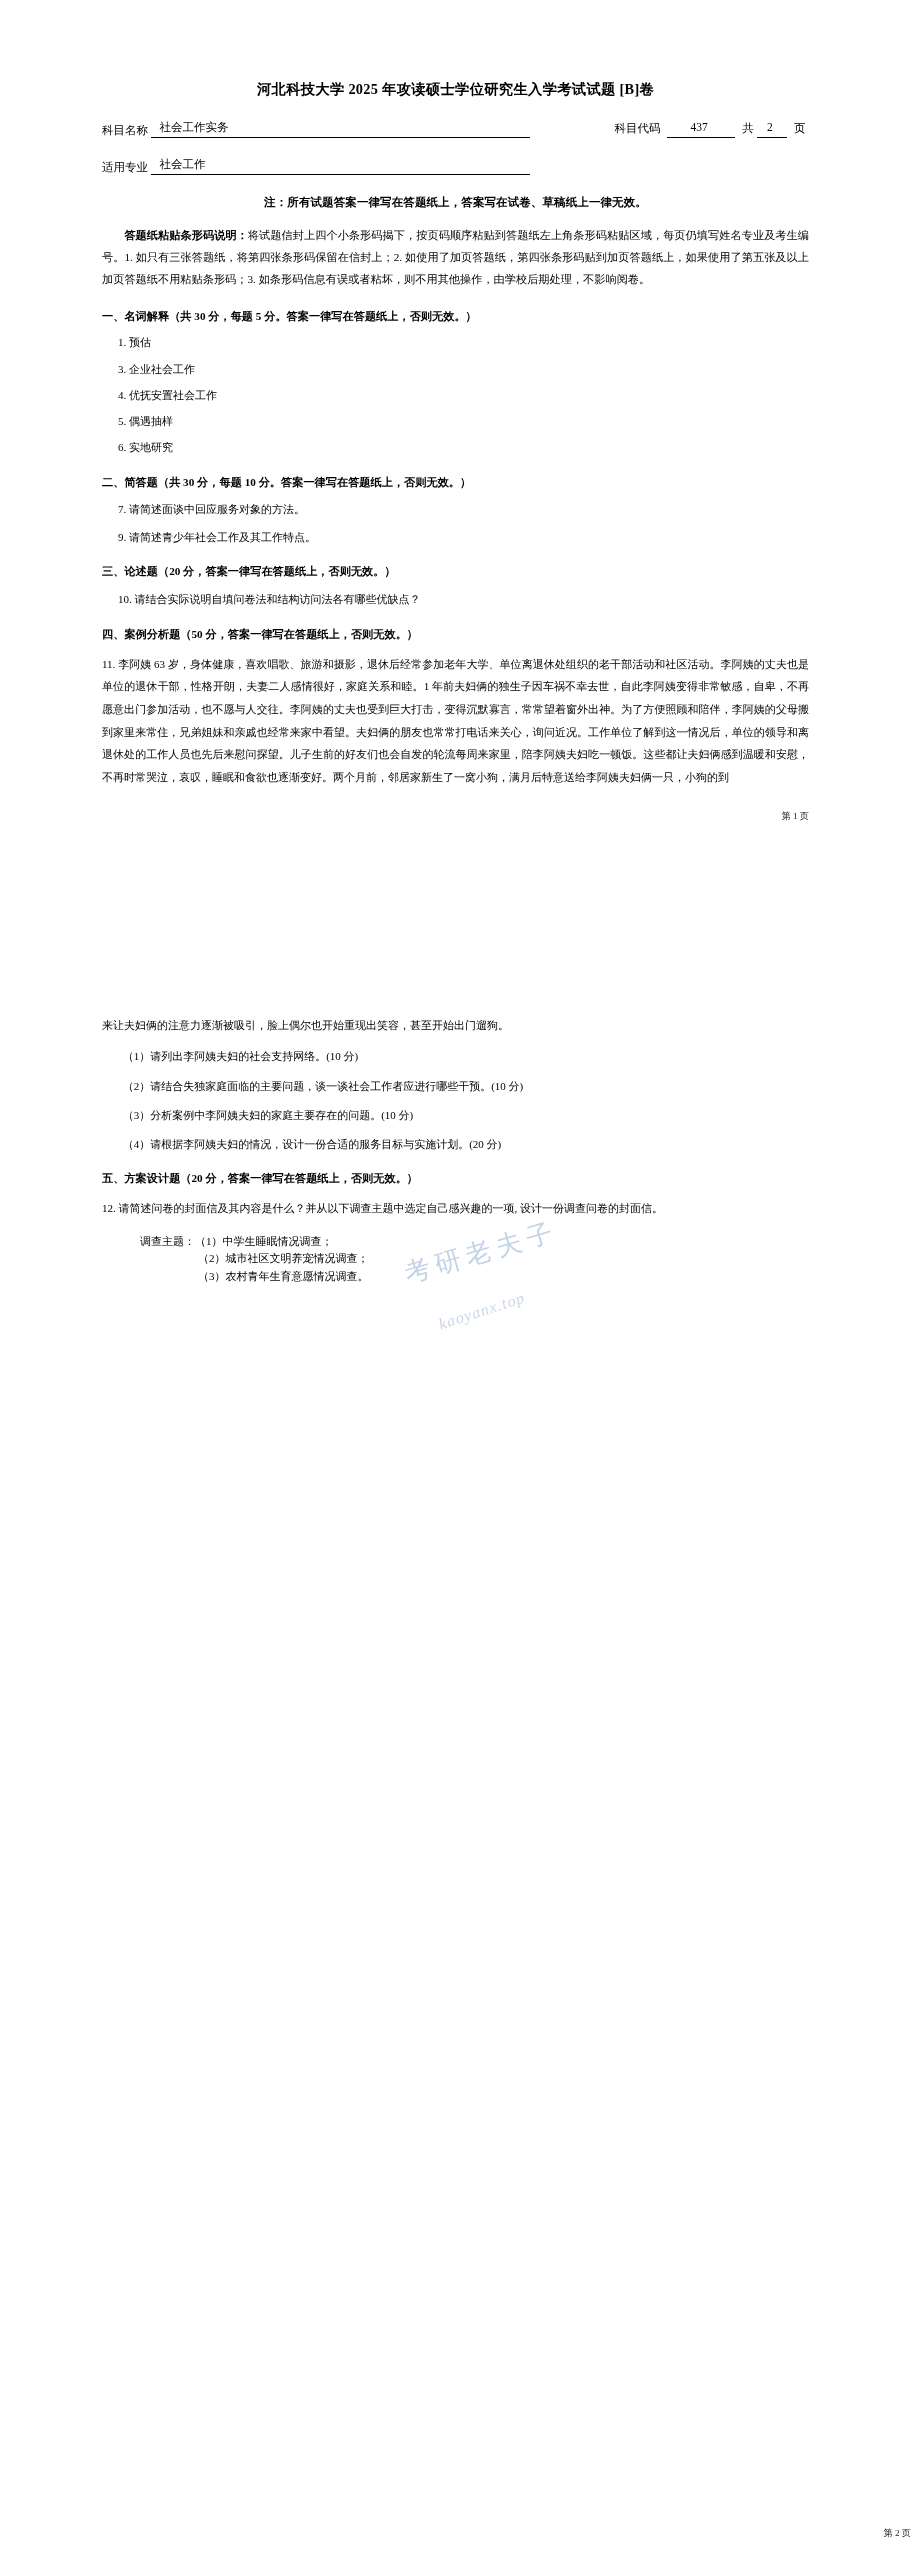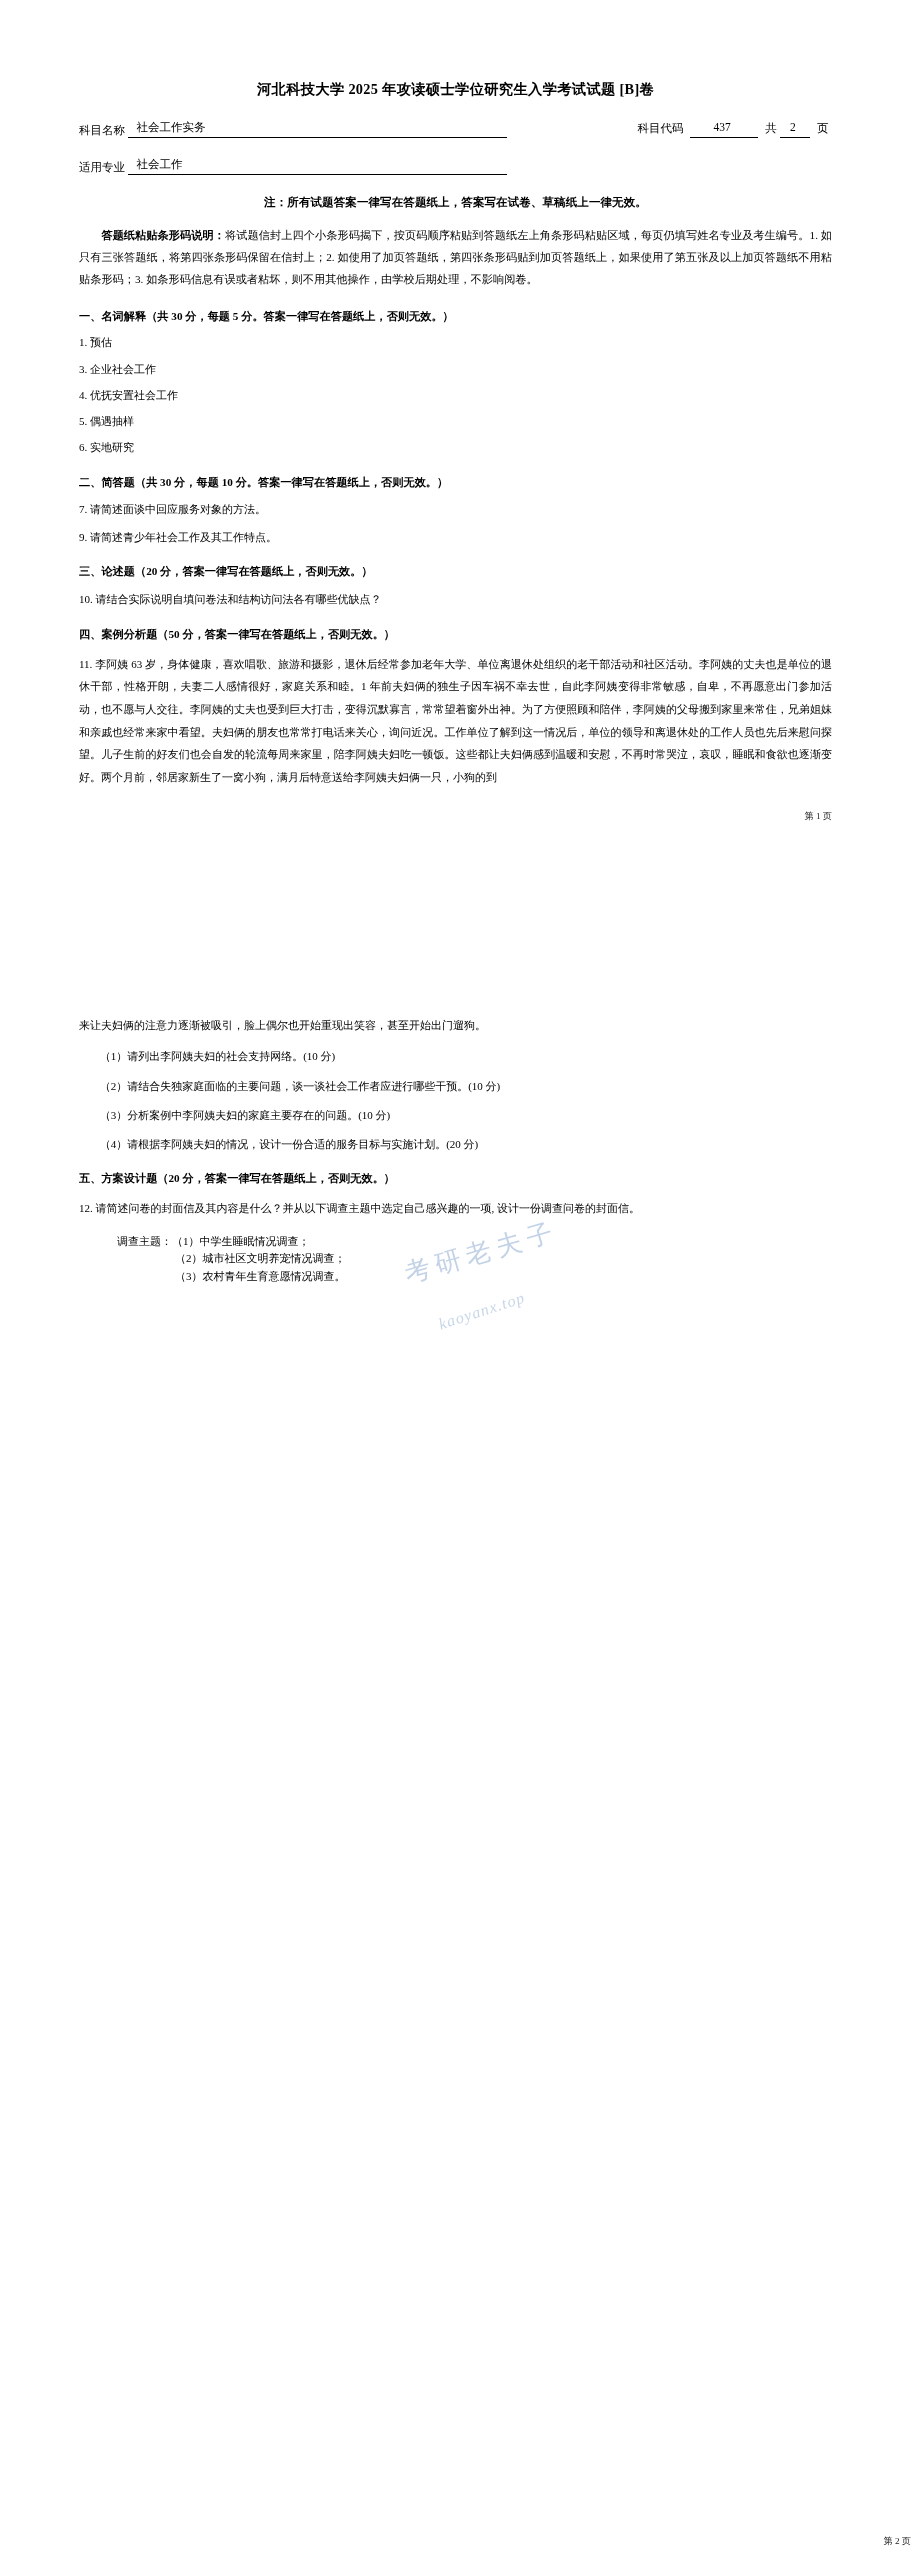--- a/index.html
+++ b/index.html
@@ -15,21 +15,21 @@
   }
   .page {
     position: relative;
     width: 911px;
     min-height: 2576px;
     background: #ffffff;
     overflow: hidden;
   }
   .sheet {
     position: relative;
-    padding: 0 79px;
+    padding: 0 102px;
     box-sizing: border-box;
     width: 911px;
   }
 
   
   .doc-title {
     text-align: center;
     font-size: 14.3px;
     font-weight: bold;
     letter-spacing: 0.3px;
@@ -87,20 +87,21 @@
   .section-head {
     font-size: 11.2px;
     font-weight: bold;
     margin-top: 17px;
     line-height: 1.6;
   }
   .q-item {
     font-size: 11px;
     line-height: 1.6;
     margin-top: 9.8px;
+    margin-left: 16px;
   }
   .q-item.tight { margin-top: 8.6px; }
 
   .case-body {
     font-size: 11px;
     line-height: 2.05;
     margin-top: 9.2px;
     text-align: justify;
     text-justify: inter-ideograph;
   }
@@ -232,16 +233,16 @@
     <div class="sub-q">（4）请根据李阿姨夫妇的情况，设计一份合适的服务目标与实施计划。(20 分)</div>
 
     <div class="section-head">五、方案设计题（20 分，答案一律写在答题纸上，否则无效。）</div>
     <div class="case-body">12. 请简述问卷的封面信及其内容是什么？并从以下调查主题中选定自己感兴趣的一项, 设计一份调查问卷的封面信。</div>
     <div class="topic-lead">调查主题：（1）中学生睡眠情况调查；</div>
     <div class="topic-item">（2）城市社区文明养宠情况调查；</div>
     <div class="topic-item">（3）农村青年生育意愿情况调查。</div>
 
   </div>
 
-  <div class="page-footer" style="position:absolute; left:0; right:0; bottom:28px;">第 2 页</div>
+  <div class="page-footer" style="position:absolute; left:0; right:0; bottom:36px;">第 2 页</div>
 
 </div>
 
 
 </body></html>

